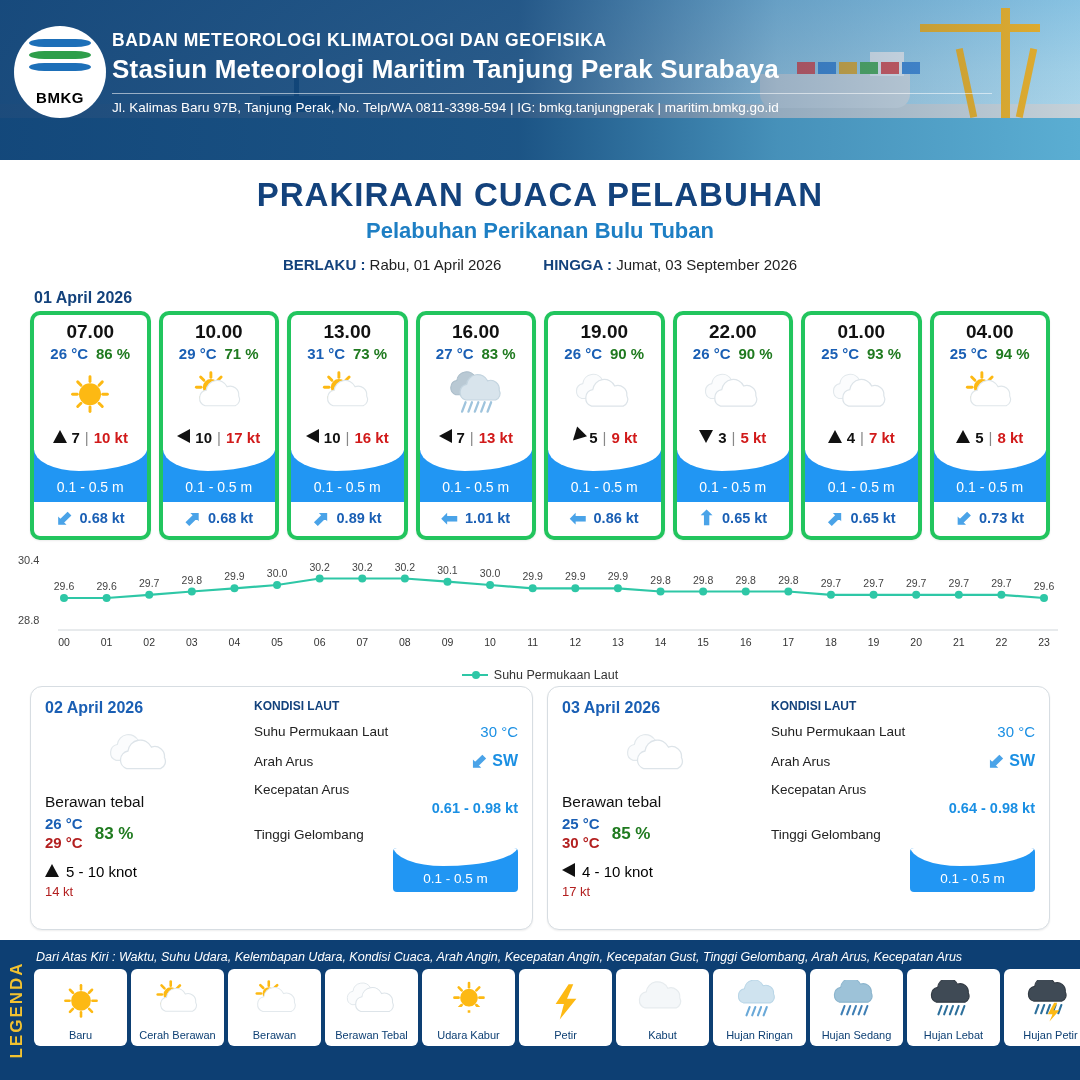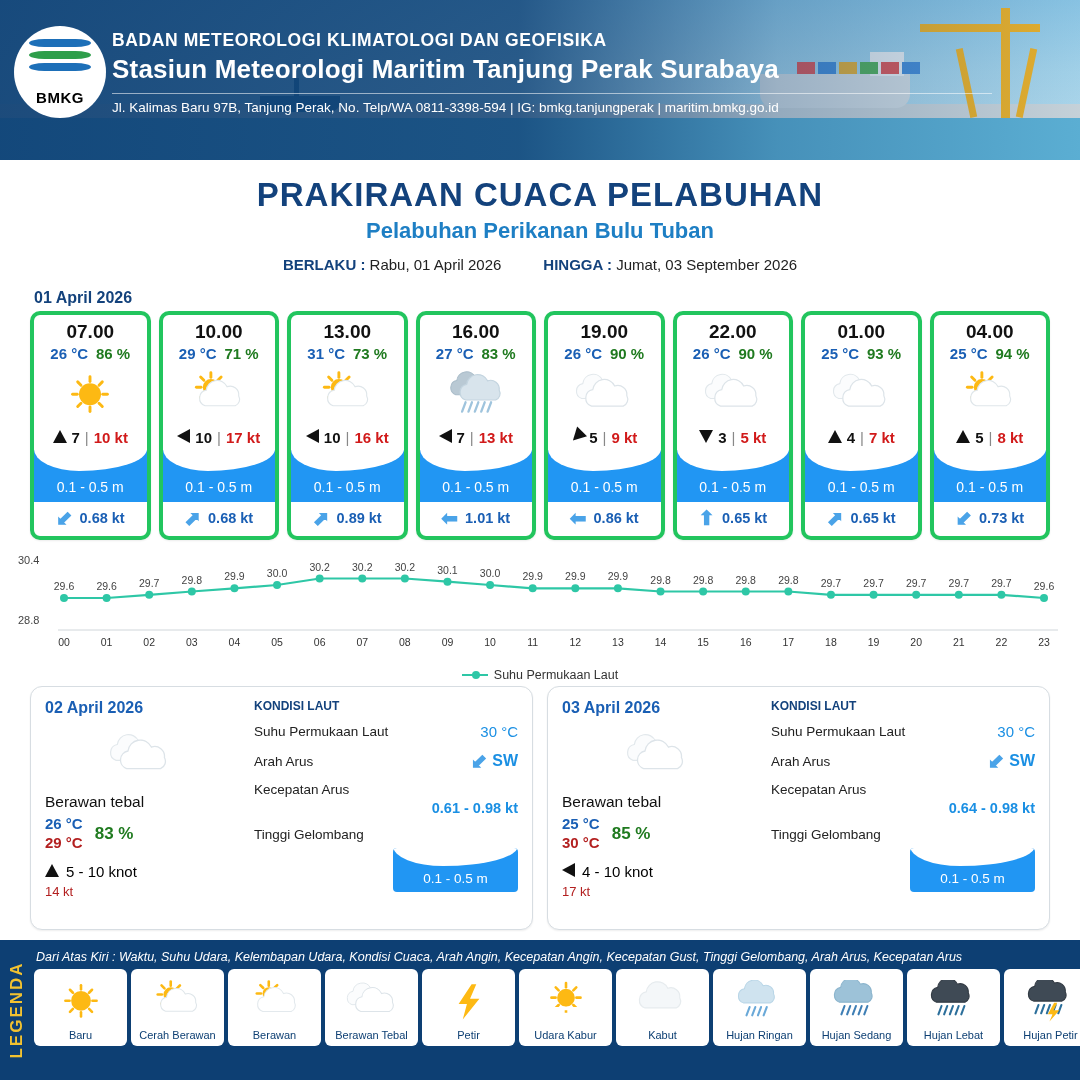--- a/index.html
+++ b/index.html
@@ -798,46 +798,46 @@
               <g transform="translate(60,48) scale(1.05)">
                 <path d="M-30,12 a14,14 0 0 1 2,-27 a19,19 0 0 1 36,-6 a15,15 0 0 1 20,16 a12,12 0 0 1 -6,17 Z" fill="#ffffff" stroke="#dde4e9" stroke-width="2"></path>
               </g>
             </svg>
           </div>
           <div class="leg-lbl">Berawan Tebal</div>
         </div>
         <div class="leg-item">
           <div class="leg-ico">
             <svg width="52" height="42.64" viewBox="0 0 100 82">
-              <polygon points="55,8 30,46 46,46 38,76 70,36 52,36 64,8" fill="#FDB913"></polygon>
-            </svg>
-          </div>
-          <div class="leg-lbl">Petir</div>
-        </div>
-        <div class="leg-item">
-          <div class="leg-ico">
-            <svg width="52" height="42.64" viewBox="0 0 100 82">
               <line x1="70" y1="34" x2="78" y2="34" stroke="#FDB913" stroke-width="5" stroke-linecap="round"></line>
               <line x1="64.14213562373095" y1="48.14213562373095" x2="69.79898987322333" y2="53.79898987322333" stroke="#FDB913" stroke-width="5" stroke-linecap="round"></line>
               <line x1="50" y1="54" x2="50" y2="62" stroke="#FDB913" stroke-width="5" stroke-linecap="round"></line>
               <line x1="35.85786437626905" y1="48.14213562373095" x2="30.201010126776673" y2="53.798989873223334" stroke="#FDB913" stroke-width="5" stroke-linecap="round"></line>
               <line x1="30" y1="34" x2="22" y2="34" stroke="#FDB913" stroke-width="5" stroke-linecap="round"></line>
               <line x1="35.85786437626905" y1="19.85786437626905" x2="30.201010126776666" y2="14.201010126776673" stroke="#FDB913" stroke-width="5" stroke-linecap="round"></line>
               <line x1="49.99999999999999" y1="14" x2="49.99999999999999" y2="6" stroke="#FDB913" stroke-width="5" stroke-linecap="round"></line>
               <line x1="64.14213562373095" y1="19.857864376269045" x2="69.79898987322332" y2="14.201010126776666" stroke="#FDB913" stroke-width="5" stroke-linecap="round"></line>
               <circle cx="50" cy="34" r="17" fill="#FDB913"></circle>
               <rect x="18" y="52" width="64" height="6" rx="3" fill="#ffffff"></rect>
               <rect x="24" y="63" width="52" height="6" rx="3" fill="#ffffff"></rect>
             </svg>
           </div>
           <div class="leg-lbl">Udara Kabur</div>
         </div>
         <div class="leg-item">
           <div class="leg-ico">
             <svg width="52" height="42.64" viewBox="0 0 100 82">
+              <polygon points="55,8 30,46 46,46 38,76 70,36 52,36 64,8" fill="#FDB913"></polygon>
+            </svg>
+          </div>
+          <div class="leg-lbl">Petir</div>
+        </div>
+        <div class="leg-item">
+          <div class="leg-ico">
+            <svg width="52" height="42.64" viewBox="0 0 100 82">
               <g transform="translate(50,40) scale(1.15)">
                 <path d="M-30,12 a14,14 0 0 1 2,-27 a19,19 0 0 1 36,-6 a15,15 0 0 1 20,16 a12,12 0 0 1 -6,17 Z" fill="#f4f7f9" stroke="#e6ebee" stroke-width="2"></path>
               </g>
               <rect x="20" y="58" width="60" height="5" rx="2.5" fill="#ffffff"></rect>
               <rect x="28" y="68" width="46" height="5" rx="2.5" fill="#ffffff"></rect>
             </svg>
           </div>
           <div class="leg-lbl">Kabut</div>
         </div>
         <div class="leg-item">

